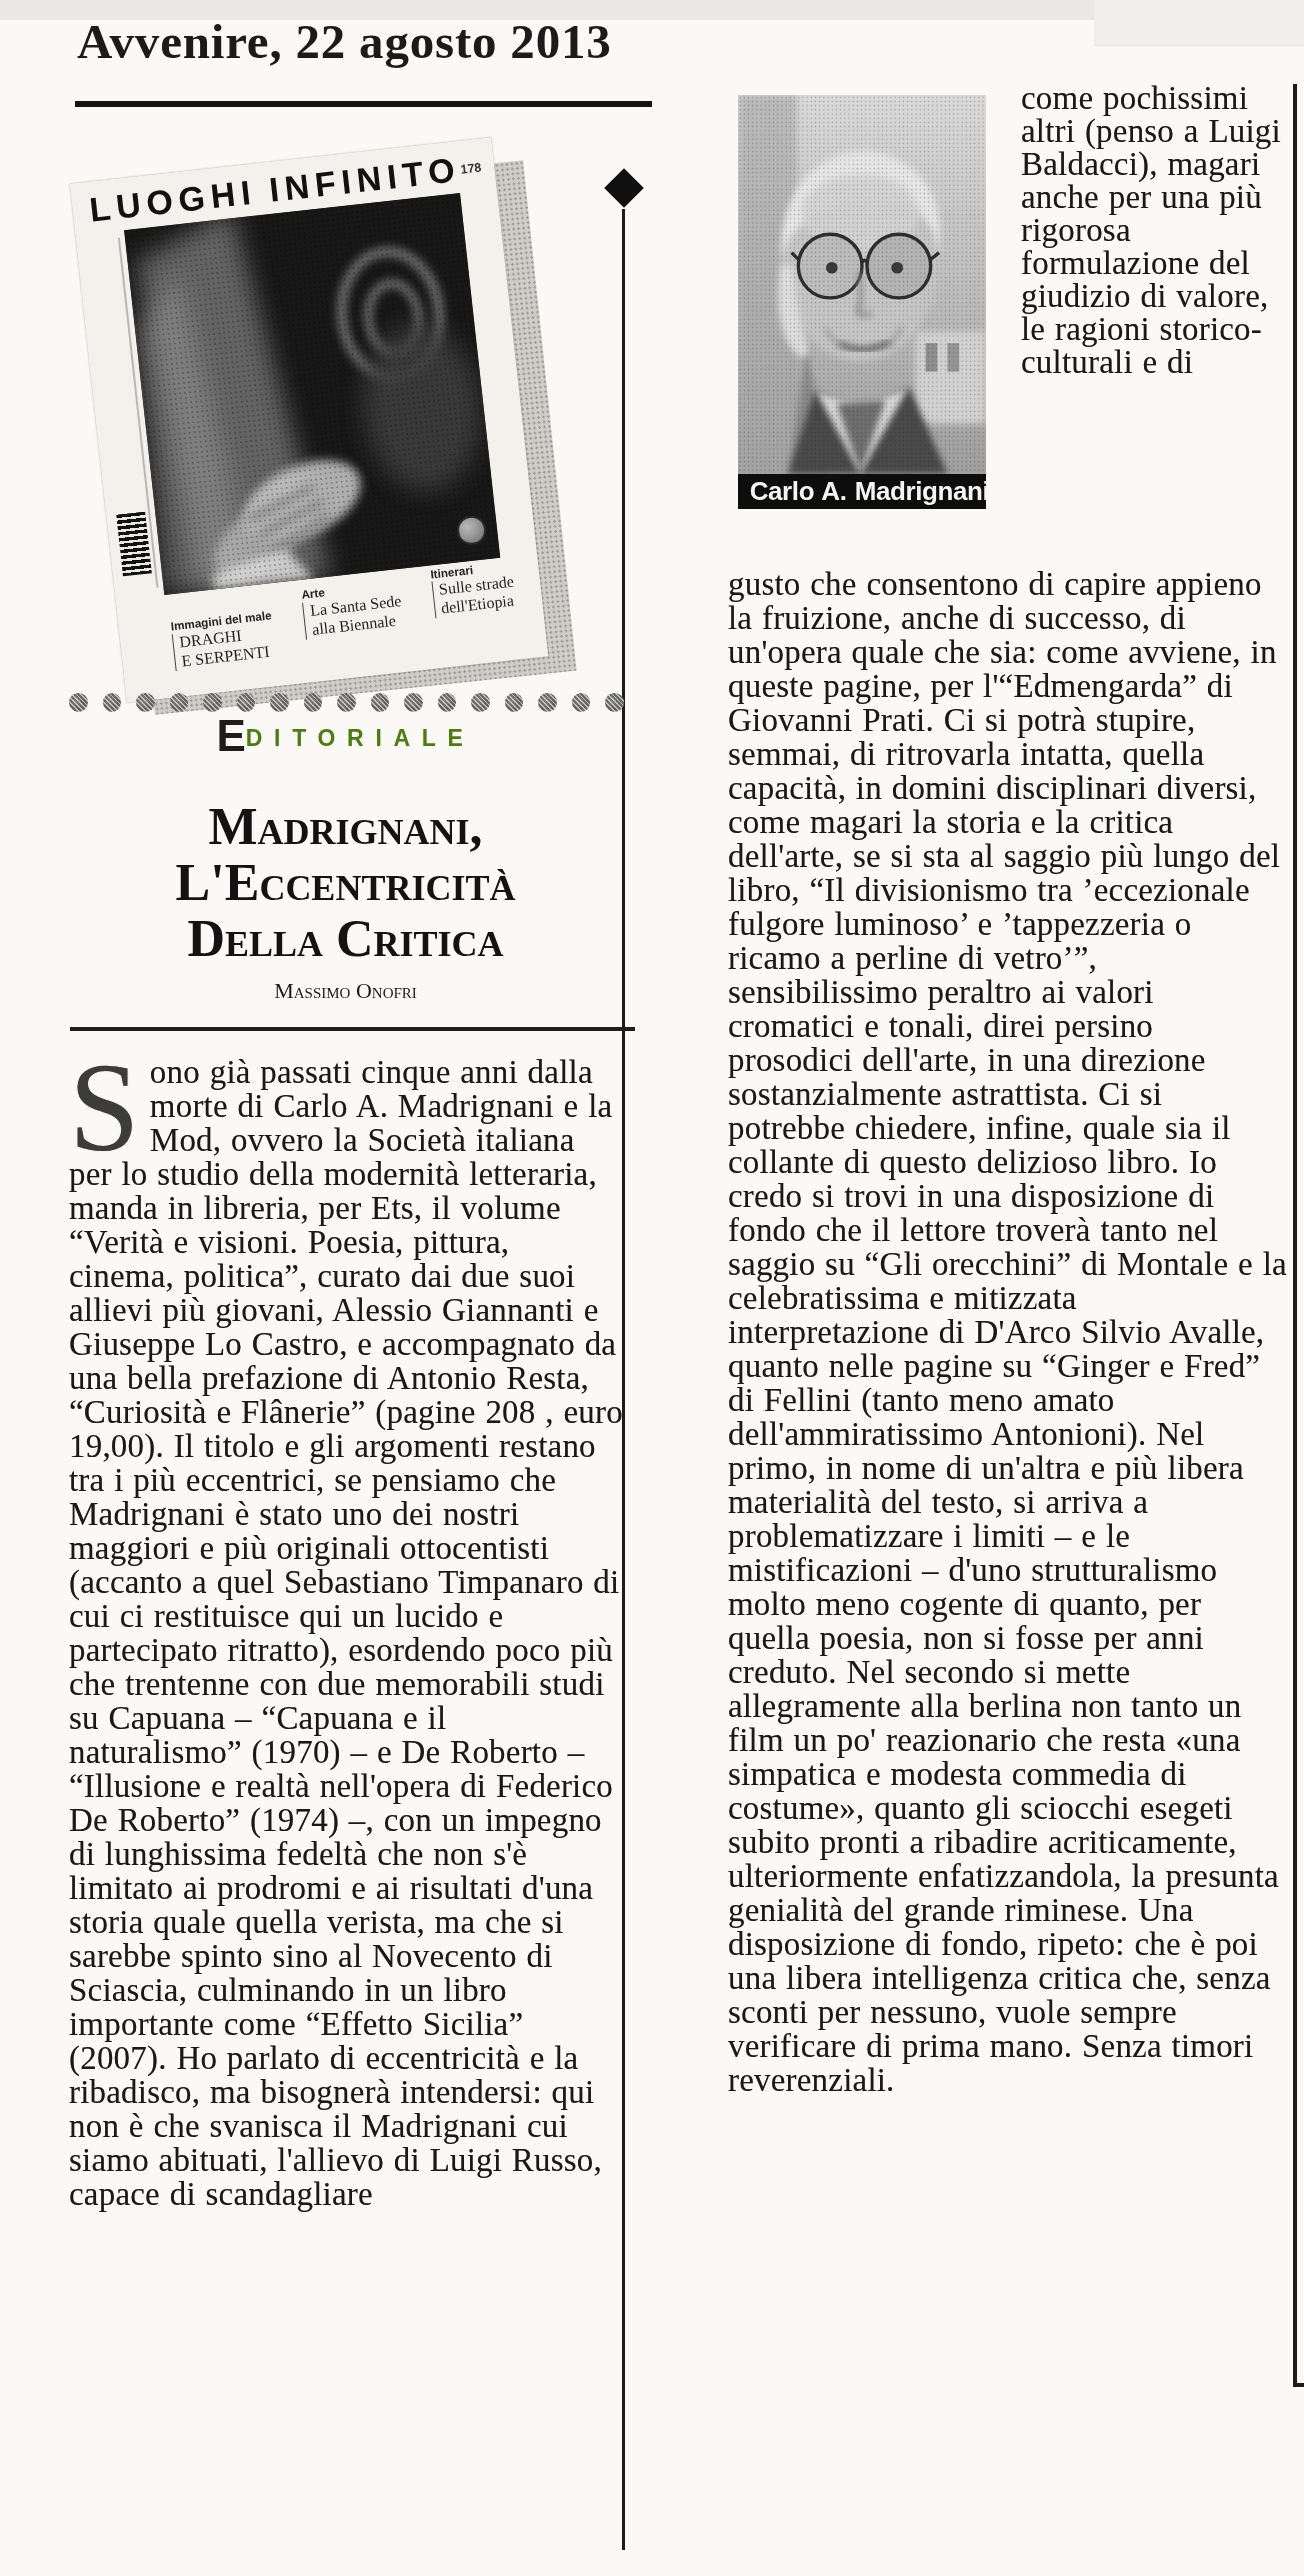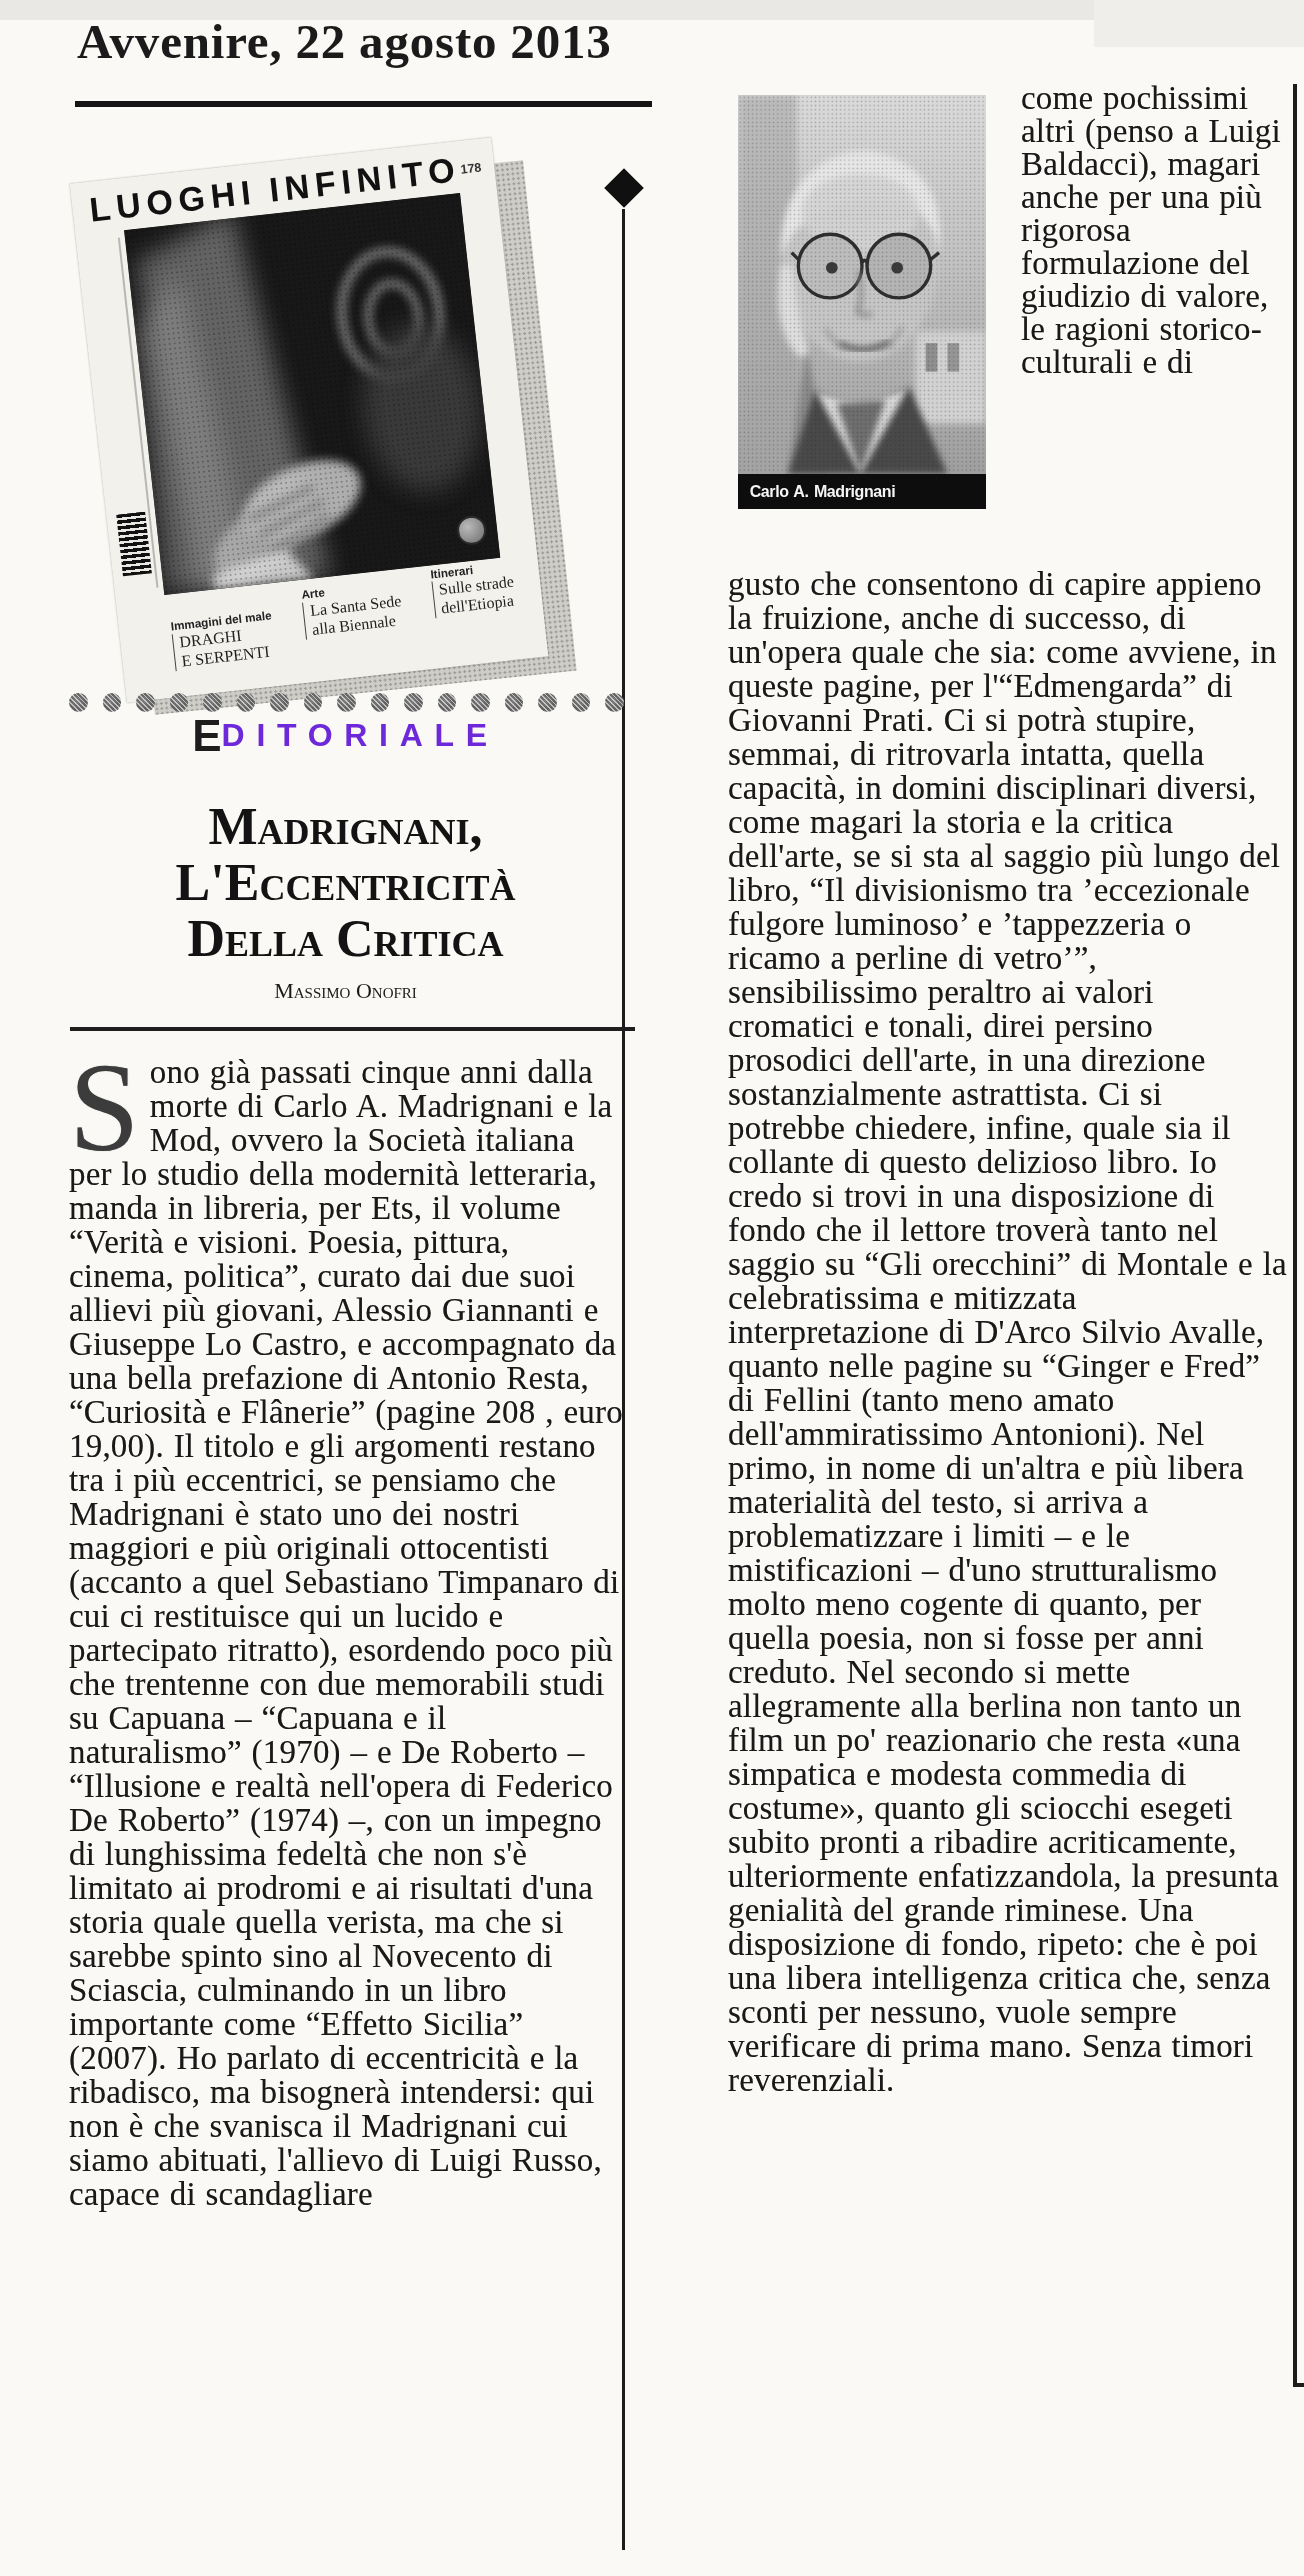--- a/index.html
+++ b/index.html
@@ -51,39 +51,39 @@
   
   .halftone-dots-row{position:absolute;left:69px;top:693px;width:570px;display:flex;gap:15px;}
   .halftone-dot{width:18.5px;height:18.5px;border-radius:50%;
      background-image:repeating-linear-gradient(45deg,rgba(250,250,248,.6) 0 1.3px,transparent 1.3px 3.4px),
                       radial-gradient(circle at 40% 40%,#7e7e7e 0%,#5f5f5f 55%,#8f8f8f 100%);}
 
   
   .section-kicker{position:absolute;left:67px;top:711px;width:557px;text-align:center;
                   font-family:"Liberation Sans",sans-serif;color:#1d1d1d;}
   .kicker-initial{font-size:44px;font-weight:bold;vertical-align:-5px;}
-  .kicker-rest{font-size:32px;font-weight:bold;letter-spacing:11.7px;color:#6d28d9;}
+  .kicker-rest{font-size:23px;font-weight:bold;letter-spacing:11.7px;color:#4d7c0f;}
   .article-title{position:absolute;left:67px;top:778px;width:557px;text-align:center;
                  font-variant:small-caps;font-weight:bold;font-size:52px;line-height:56px;color:#131313;margin-top:21px;}
   .article-author{position:absolute;left:67px;top:978px;width:557px;text-align:center;
                   font-variant:small-caps;font-size:22px;color:#1a1a1a;}
   .title-rule{position:absolute;left:70px;top:1027px;width:565px;height:4.2px;background:#1e1e1e;}
 
   
   .body-text{font-size:33px;line-height:34px;letter-spacing:0.2px;word-spacing:1.3px;text-align:left;
              color:#191919;text-shadow:0 0 0.4px rgba(20,20,20,.4);}
   .left-column{position:absolute;left:69px;top:1055px;width:554px;}
   .drop-cap{float:left;font-size:127px;line-height:94px;padding:5px 10px 0 0;color:#3c3c3c;
             font-family:"Liberation Serif",serif;
             text-shadow:0 0 0.8px rgba(60,60,60,.6);}
   .right-column{position:absolute;left:728px;top:82px;width:559px;}
   .photo-figure{float:left;width:248px;margin:13.4px 35px 49px 10px;}
   .photo-image{width:248px;height:379px;display:block;background:#bdbdbd;}
   .photo-caption{width:248px;height:35px;background:#0d0d0d;color:#f5f5f5;box-sizing:border-box;
-                 font-family:"Liberation Sans",sans-serif;font-size:16px;font-weight:bold;
+                 font-family:"Liberation Sans",sans-serif;font-size:26px;font-weight:bold;
                  line-height:35px;padding-left:11.7px;letter-spacing:-0.4px;white-space:nowrap;overflow:hidden;}
   .wrap-paragraph{line-height:33px;}
   .main-paragraph{clear:left;padding-top:8.4px;}
 </style>
 </head>
 <body>
 
 <div class="page">
 
   <div class="scan-strip-top"></div>

